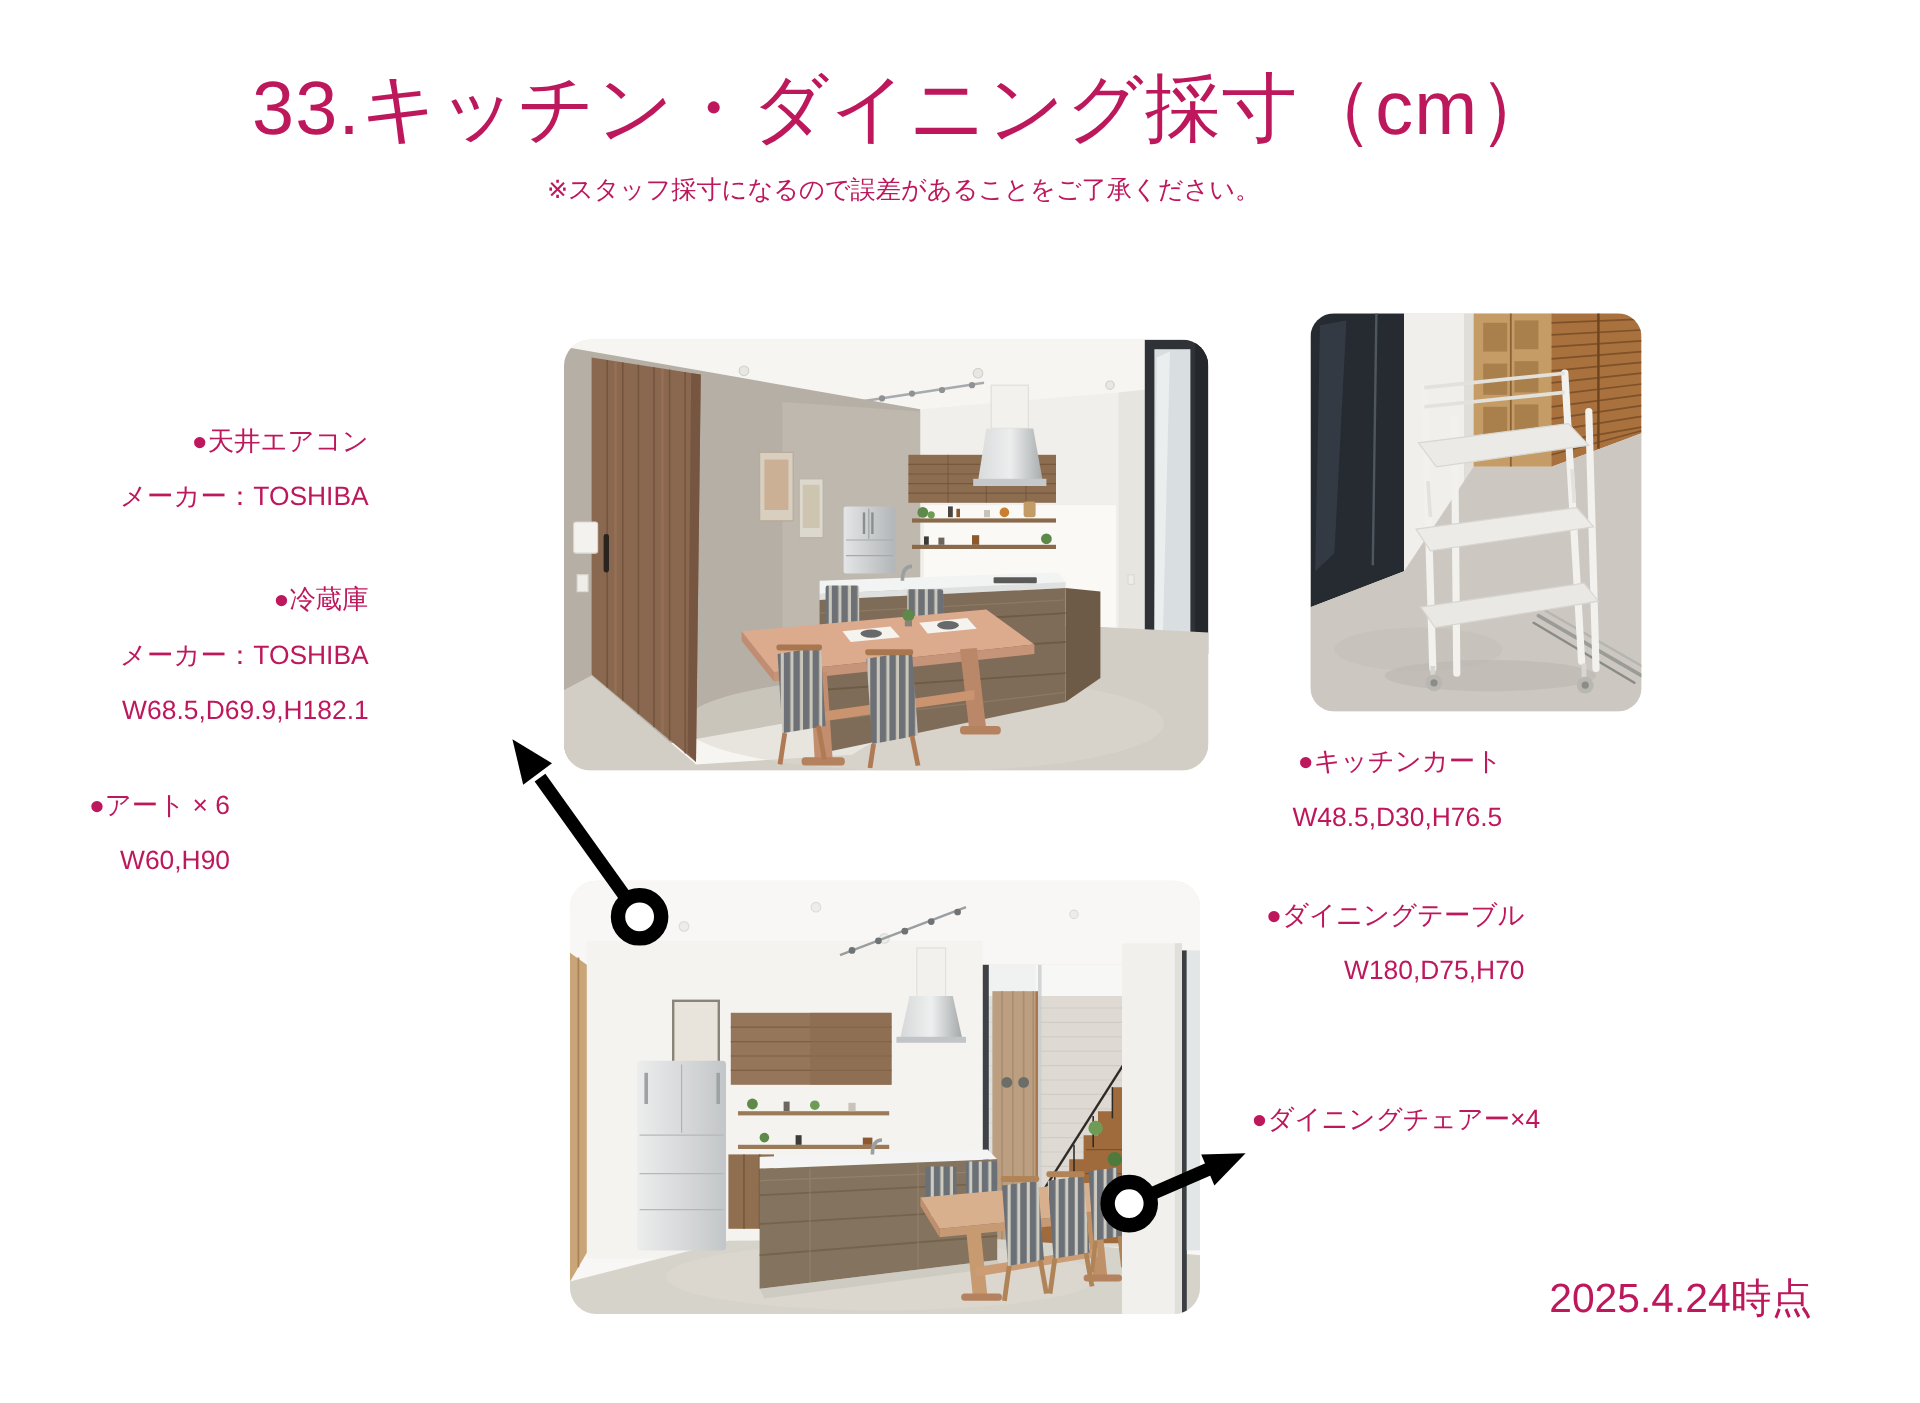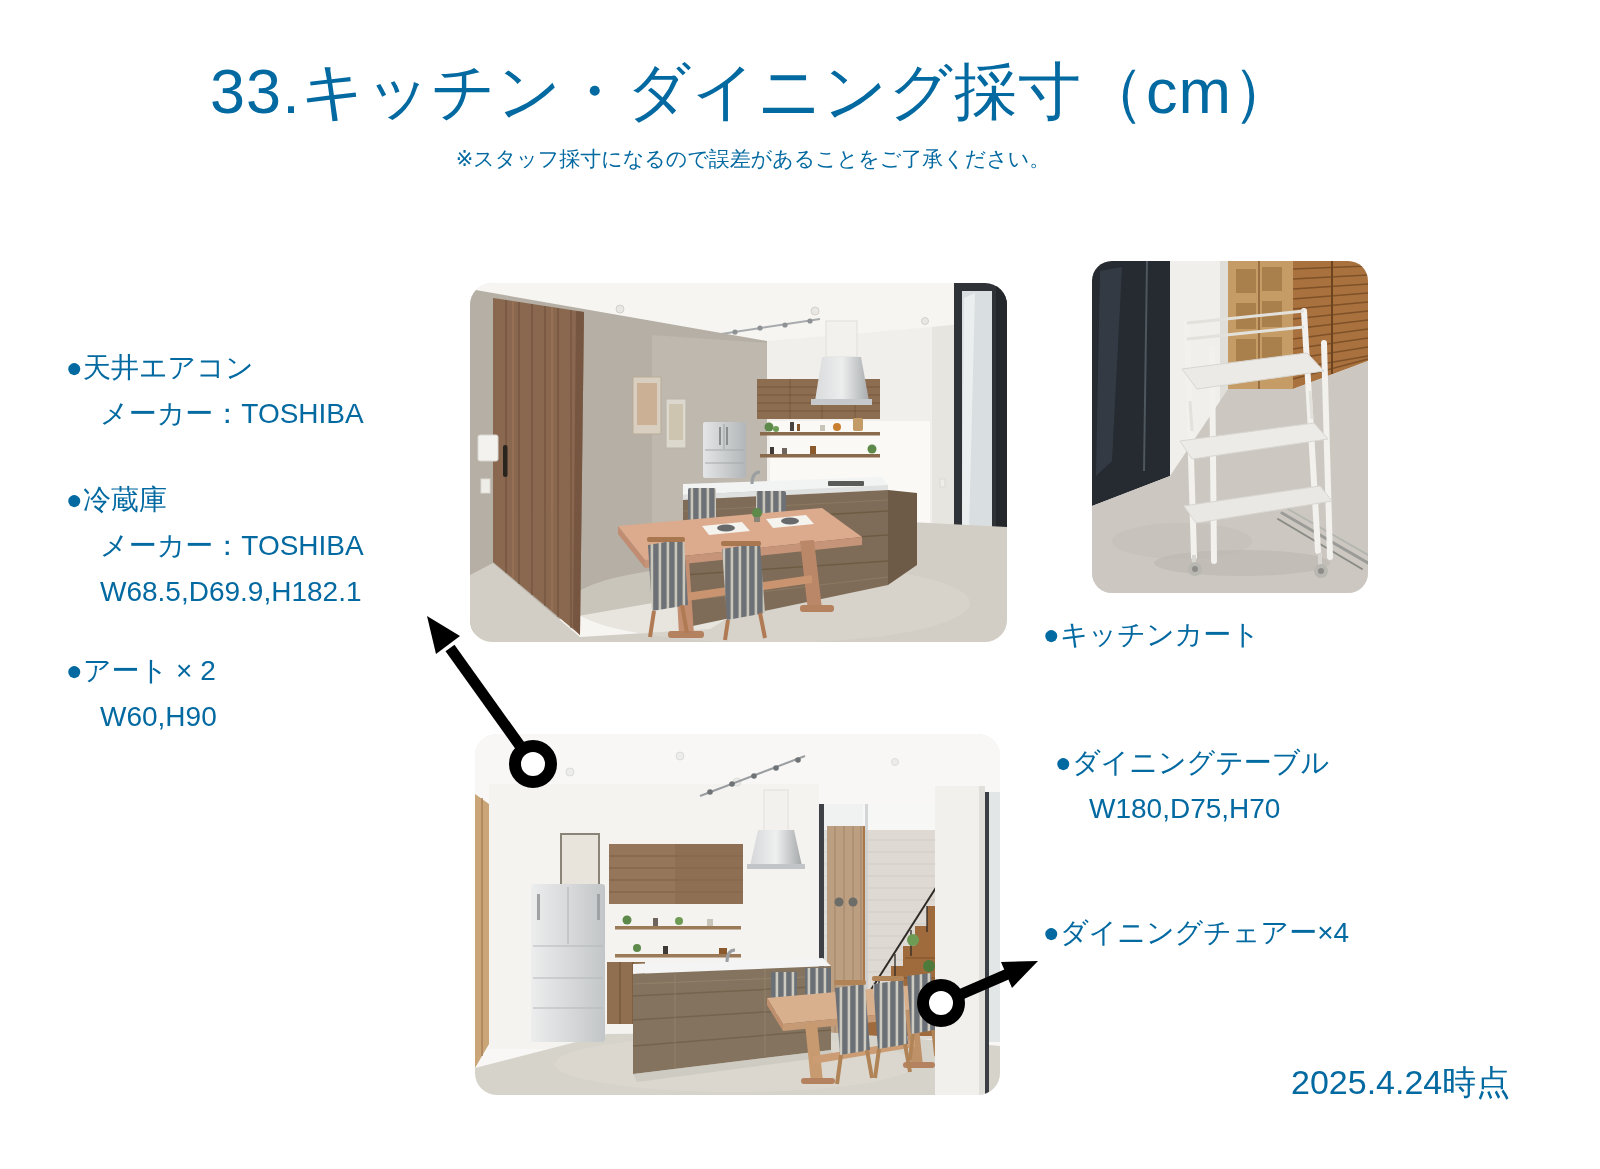--- a/index.html
+++ b/index.html
@@ -1,34 +1,34 @@
 <!DOCTYPE html>
 <html><head>
 <meta charset="utf-8">
 <style>
   html,body{margin:0;padding:0;background:#ffffff;}
   #slide{
     position:relative;width:1600px;height:1169px;background:#ffffff;overflow:hidden;
-    font-family:"Liberation Sans","DejaVu Sans",sans-serif;color:#0369a1;
+    font-family:"Liberation Sans","DejaVu Sans",sans-serif;color:#be185d;
   }
   .abs{position:absolute;}
   #title{
     left:753px;top:52px;transform:translateX(-50%);
     font-size:63px;line-height:1.25;white-space:nowrap;font-weight:500;letter-spacing:1px;
   }
   #subtitle{
     left:753px;top:146px;transform:translateX(-50%);
     font-size:21px;line-height:1.2;white-space:nowrap;font-weight:400;
   }
   .photo{overflow:hidden;background:#e9e7e2;}
   .photo svg{display:block;width:100%;height:100%;}
   #photo-top{left:470px;top:283px;width:537px;height:359px;border-radius:22px;}
   #photo-cart{left:1092px;top:261px;width:276px;height:332px;border-radius:20px;}
   #photo-bottom{left:475px;top:734px;width:525px;height:361px;border-radius:22px;}
-  .item{font-size:28px;line-height:46px;white-space:nowrap;}
+  .item{font-size:22px;line-height:46px;white-space:nowrap;text-align:right;}
   .item .sub{padding-left:34px;}
   #item-aircon{left:66px;top:345px;}
   #item-fridge{left:66px;top:477px;}
   #item-art{left:66px;top:648px;}
   #item-cart{left:1043px;top:612px;}
   #item-table{left:1043px;top:740px;margin-left:12px;}
   #item-chair{left:1043px;top:910px;}
   #date-note{left:1246px;top:1062px;font-size:34px;line-height:40px;white-space:nowrap;margin-left:45px;}
   #arrows{left:0;top:0;width:1600px;height:1169px;pointer-events:none;}
 </style>
@@ -485,26 +485,27 @@
     <div class="sub">メーカー：TOSHIBA</div>
   </div>
 
   <div class="abs item" id="item-fridge">
     <div><span>●</span><span>冷蔵庫</span></div>
     <div class="sub">メーカー：TOSHIBA</div>
     <div class="sub">W68.5,D69.9,H182.1</div>
   </div>
 
   <div class="abs item" id="item-art">
-    <div><span>●</span><span>アート × 2</span></div>
+    <div><span>●</span><span>アート × 6</span></div>
     <div class="sub">W60,H90</div>
   </div>
 
   <div class="abs item" id="item-cart">
     <div><span>●</span><span>キッチンカート</span></div>
+    <div class="sub">W48.5,D30,H76.5</div>
   </div>
 
   <div class="abs item" id="item-table">
     <div><span>●</span><span>ダイニングテーブル</span></div>
     <div class="sub">W180,D75,H70</div>
   </div>
 
   <div class="abs item" id="item-chair">
     <div><span>●</span><span>ダイニングチェアー×4</span></div>
   </div>

